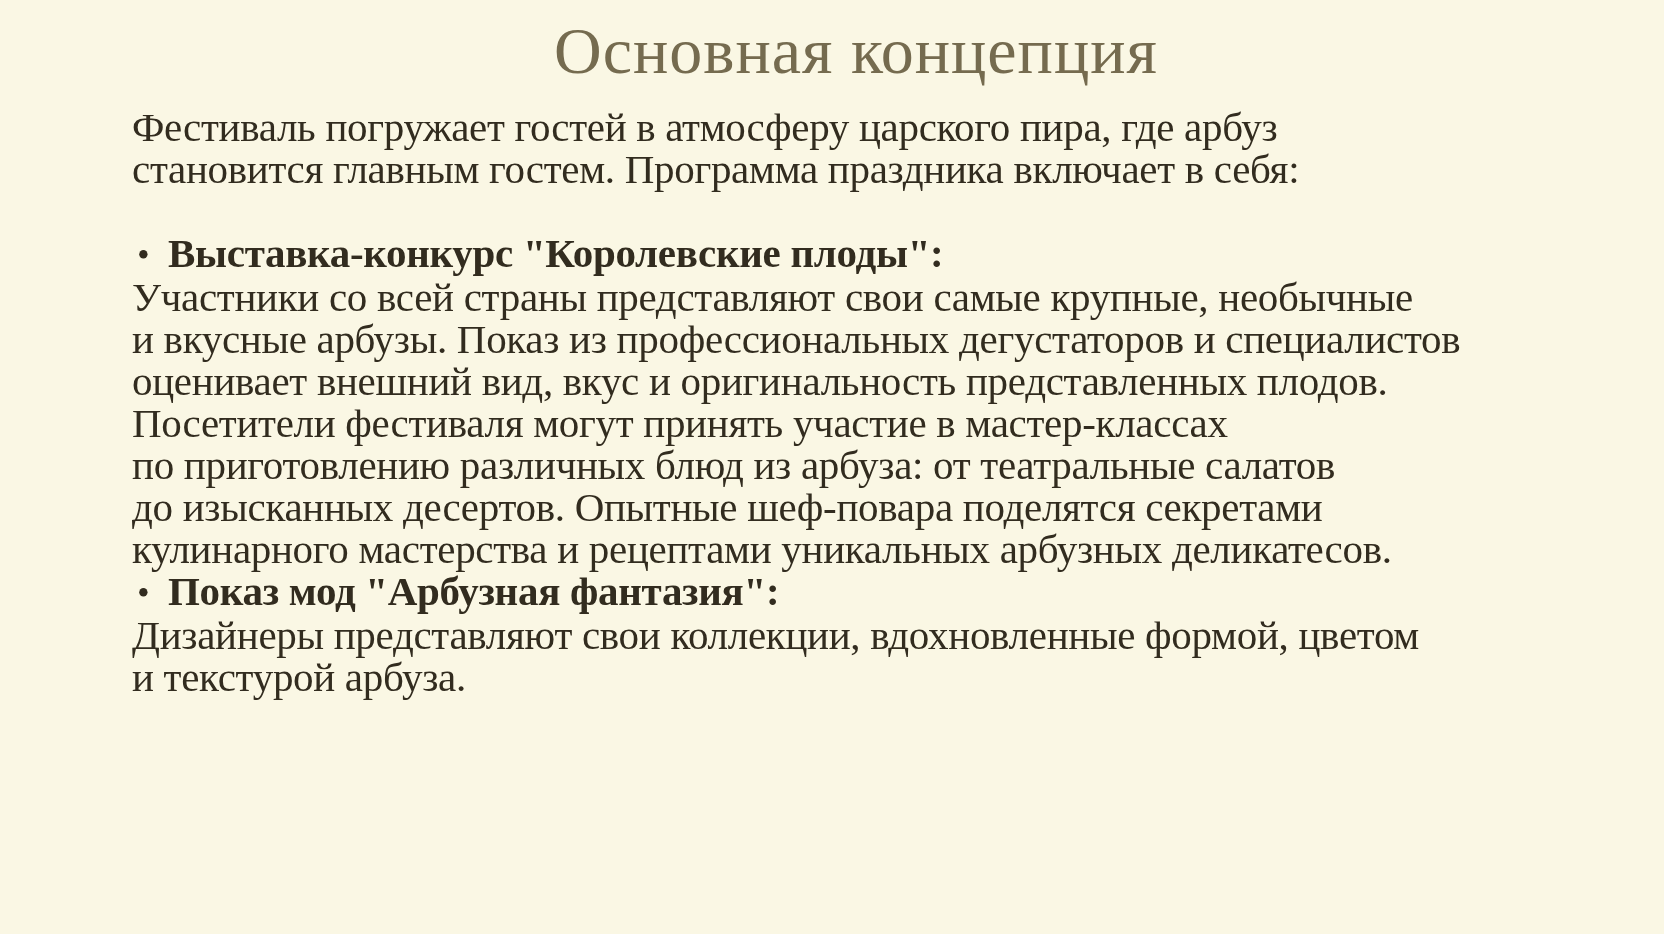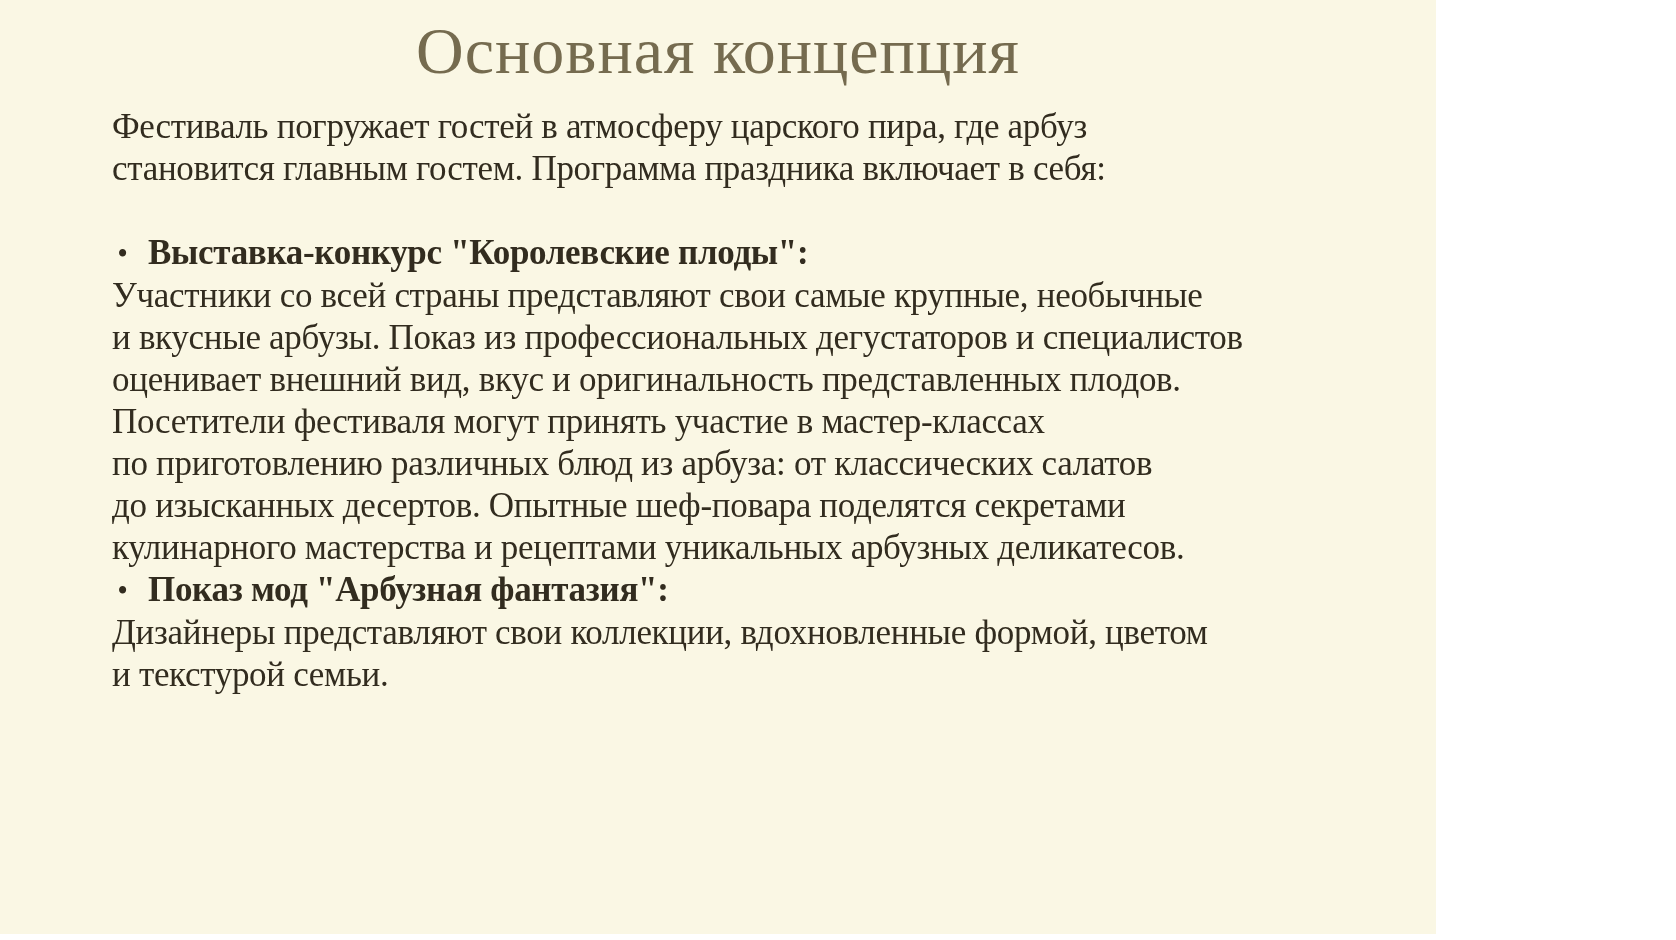--- a/index.html
+++ b/index.html
@@ -10,36 +10,37 @@
   }
   * { margin: 0; padding: 0; box-sizing: border-box; }
   html, body {
     width: 1676px;
     height: 940px;
     overflow: hidden;
     font-family: "Liberation Serif", "DejaVu Serif", serif;
   }
   .slide {
     position: relative;
-    width: 1436px;
+    width: 1664px;
     height: 940px;
     background: var(--background, #FAF7E4);
+    padding-left: 48px;
   }
   .title {
     padding-top: 8px;
     text-align: center;
     font-size: 66px;
     line-height: 86px;
     font-weight: normal;
     color: var(--title, #756B4F);
     letter-spacing: 1px;
   }
   .content {
-    margin: 12px 110px 0 112px;
-    font-size: 35px;
+    margin: 12px 110px 0 84px;
+    font-size: 41px;
     line-height: 42px;
     color: var(--body-text, #322C1F);
     letter-spacing: -0.3px;
   }
   .intro {
     white-space: pre-line;
     margin-bottom: 42px;
   }
   .section-heading {
     font-weight: bold;
@@ -77,29 +78,29 @@
 
     <div class="section">
       <p class="section-heading"><span class="bullet">•</span><span>Выставка-конкурс "Королевские плоды":</span></p>
       <p class="section-body">Участники со всей страны представляют свои самые крупные, необычные
 и вкусные арбузы. Показ из профессиональных дегустаторов и специалистов
 оценивает внешний вид, вкус и оригинальность представленных плодов.</p>
     </div>
 
     <div class="section">
       <p class="section-body">Посетители фестиваля могут принять участие в мастер-классах
-по приготовлению различных блюд из арбуза: от классических салатов
+по приготовлению различных блюд из арбуза: от театральные салатов
 до изысканных десертов. Опытные шеф-повара поделятся секретами
 кулинарного мастерства и рецептами уникальных арбузных деликатесов.</p>
     </div>
 
     <div class="section">
       <p class="section-heading"><span class="bullet">•</span><span>Показ мод "Арбузная фантазия":</span></p>
       <p class="section-body">Дизайнеры представляют свои коллекции, вдохновленные формой, цветом
-и текстурой семьи.</p>
+и текстурой арбуза.</p>
     </div>
 
     <div class="section">
     </div>
 
   </div>
 
   <div class="bottom-strip"></div>
 </div>
 

